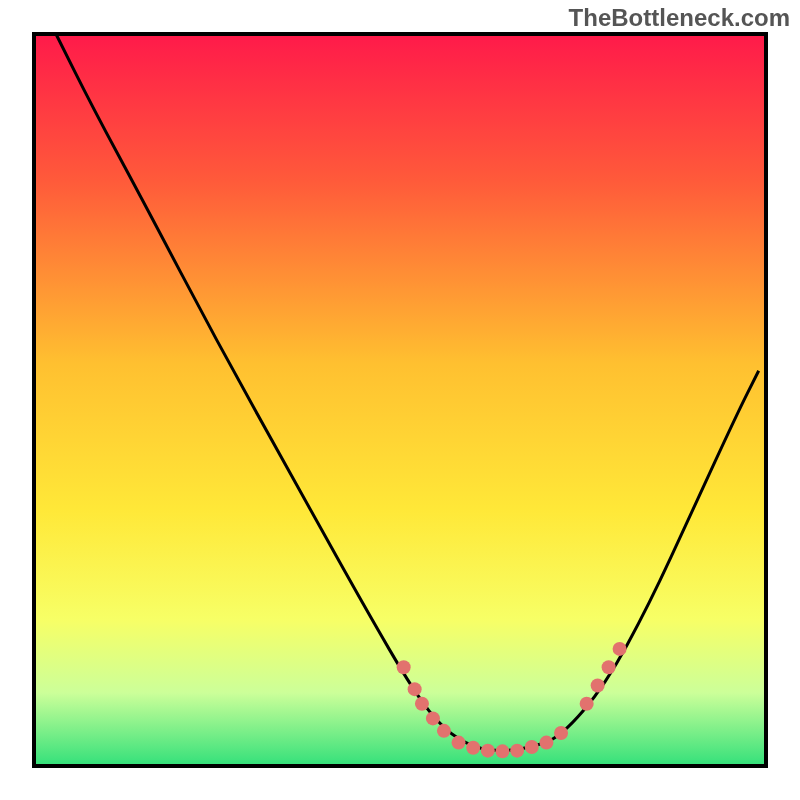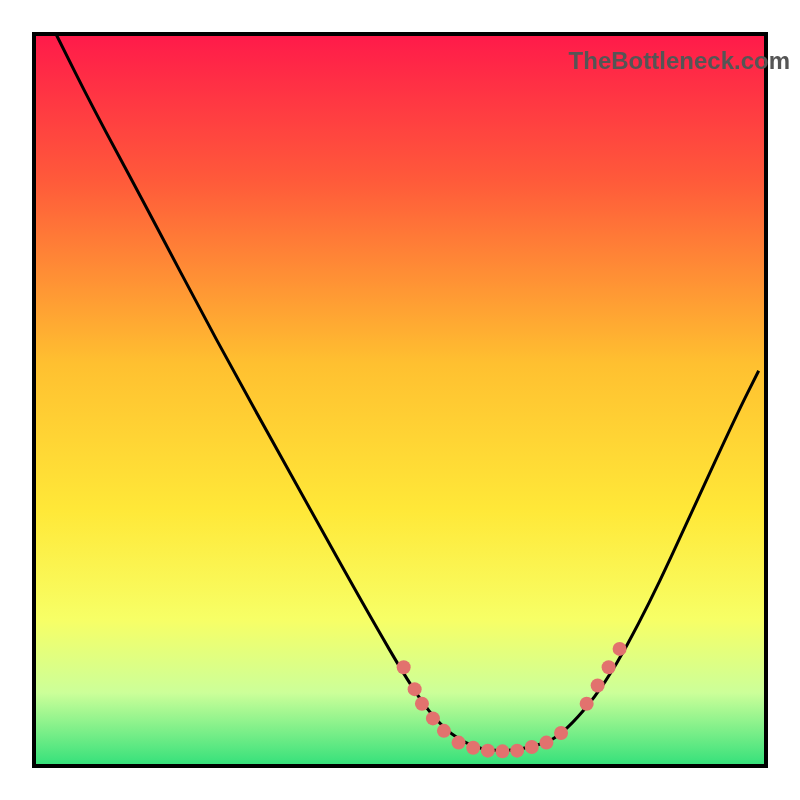--- a/index.html
+++ b/index.html
@@ -17,21 +17,20 @@
     height: 800px;
   }
   .watermark {
     position: absolute;
     top: 4px;
     right: 10px;
     font-size: 24px;
     font-weight: bold;
     color: #555;
     z-index: 10;
-    margin-top: 43px;
   }
   svg {
     display: block;
   }
 </style>
 </head>
 <body>
 
 <div class="chart-container">
   <div class="watermark">TheBottleneck.com</div>

